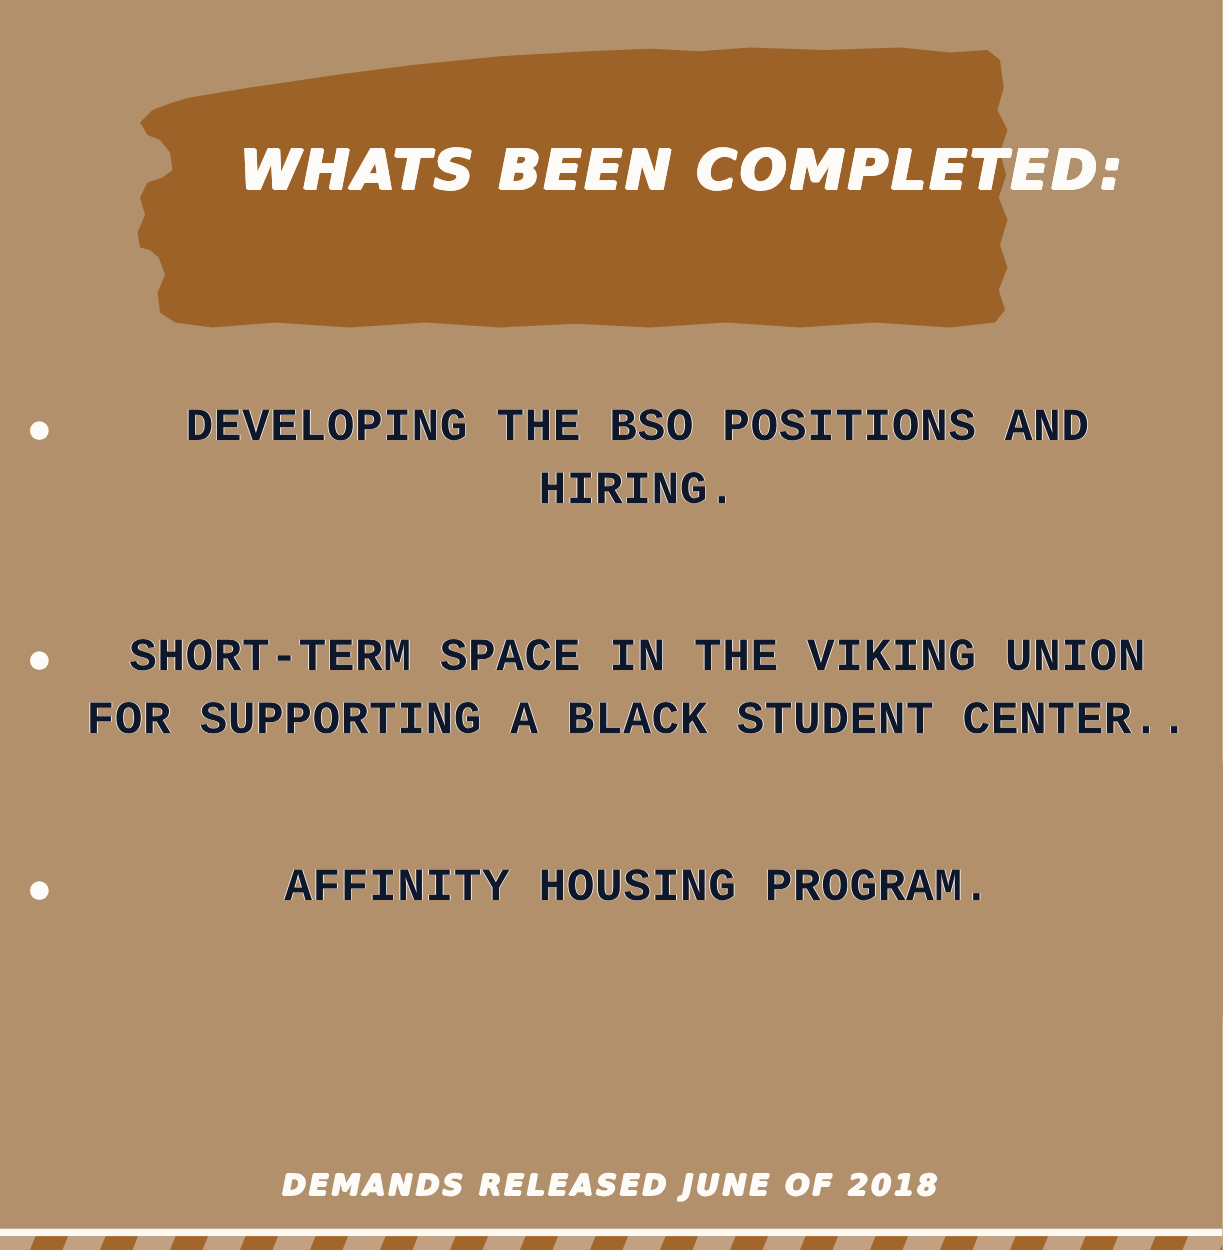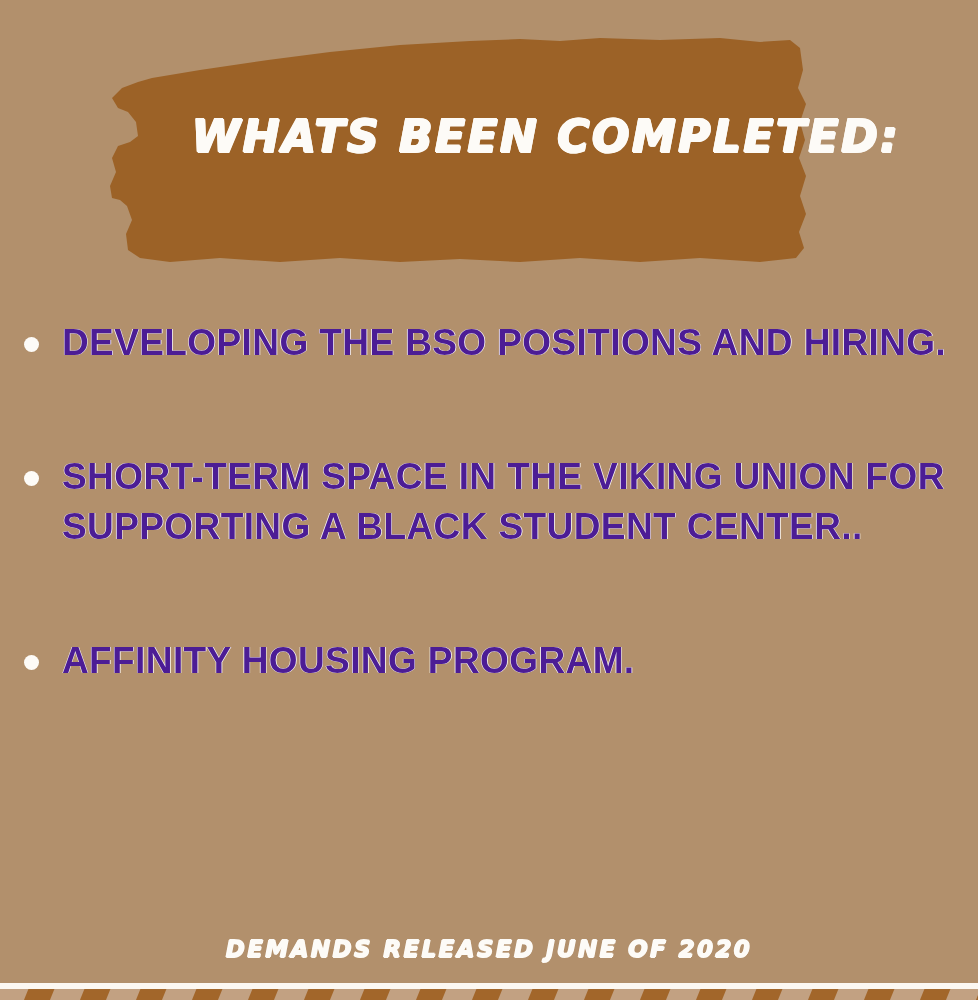--- a/index.html
+++ b/index.html
@@ -78,28 +78,29 @@
   .bullet-dot {
     position: absolute;
     left: 24px;
     top: 19px;
     width: 15px;
     height: 15px;
     border-radius: 50%;
     background: #fdfbf7;
   }
   .bullet-text {
-    color: #4c1d95;
-    font-family: Liberation Sans, sans-serif;
+    color: #0f172a;
+    font-family: Liberation Mono, monospace;
     font-weight: bold;
     font-size: 37px;
     line-height: 50px;
     letter-spacing: 0.4px;
     text-transform: uppercase;
     text-shadow: 0.6px 0 0 #fdfbf7, -0.6px 0 0 #fdfbf7;
+    text-align: center;
   }
 
   
   #footer-text {
     position: absolute;
     left: 0;
     top: 934px;
     width: 978px;
     text-align: center;
     color: #fdfbf7;
@@ -175,21 +176,21 @@
     <div class="bullet-item">
       <span class="bullet-dot"></span>
       <div class="bullet-text">Short-term space in the Viking Union for supporting a Black Student Center..</div>
     </div>
     <div class="bullet-item">
       <span class="bullet-dot"></span>
       <div class="bullet-text">Affinity Housing program.</div>
     </div>
   </div>
 
-  <div id="footer-text">DEMANDS RELEASED JUNE OF 2020</div>
+  <div id="footer-text">DEMANDS RELEASED JUNE OF 2018</div>
 
   <div id="bottom-divider"></div>
   <div id="stripe-band">
       <span class="stripe" style="left: -30px; background: rgb(162, 102, 42);"></span>
       <span class="stripe" style="left: 26px; background: rgb(162, 102, 42);"></span>
       <span class="stripe" style="left: 82px; background: rgb(162, 102, 42);"></span>
       <span class="stripe" style="left: 138px; background: rgb(162, 102, 42);"></span>
       <span class="stripe" style="left: 194px; background: rgb(162, 102, 42);"></span>
       <span class="stripe" style="left: 250px; background: rgb(162, 102, 42);"></span>
       <span class="stripe" style="left: 306px; background: rgb(162, 102, 42);"></span>

